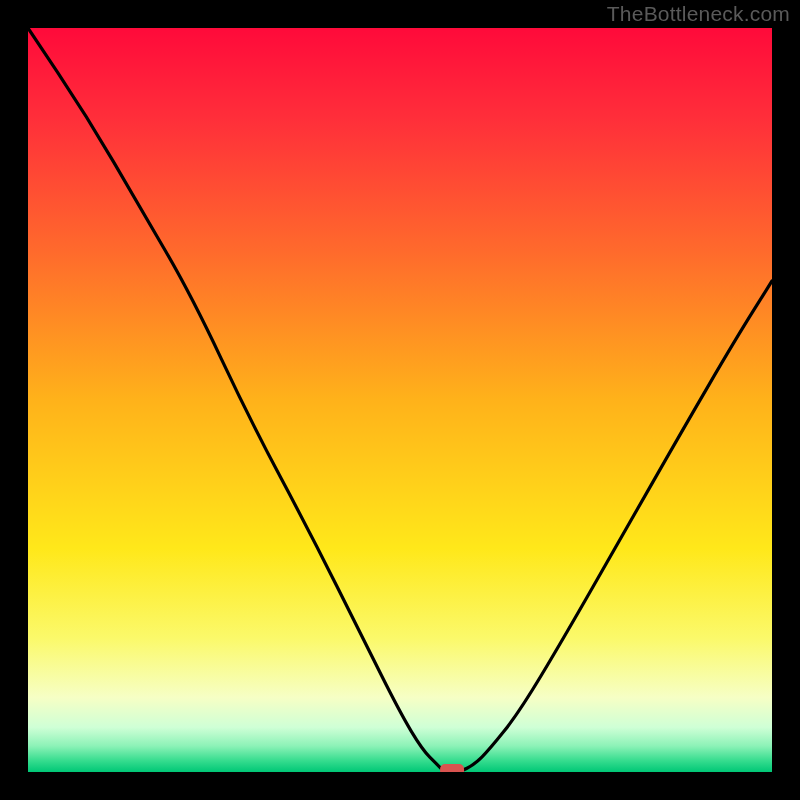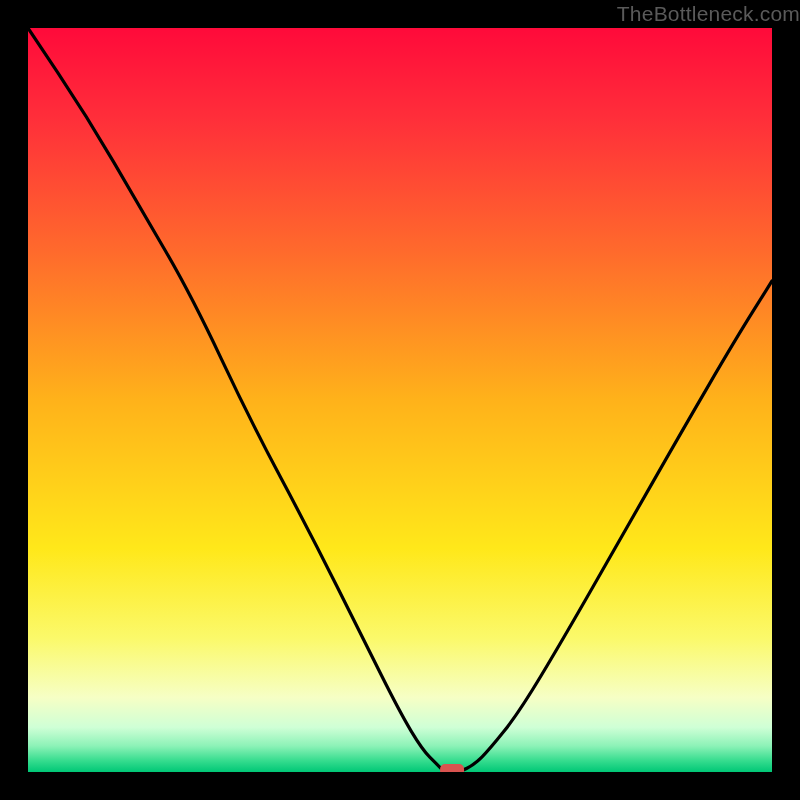--- a/index.html
+++ b/index.html
@@ -13,21 +13,21 @@
   }
   .frame {
     position: relative;
     width: 800px;
     height: 800px;
     background: #000;
   }
   .attribution {
     position: absolute;
     top: 2px;
-    right: 0;
+    right: 10px;
     color: #5a5a5a;
     font-size: 21px;
     font-weight: 400;
     letter-spacing: 0.2px;
     z-index: 10;
   }
   .plot {
     position: absolute;
     left: 28px;
     top: 28px;

